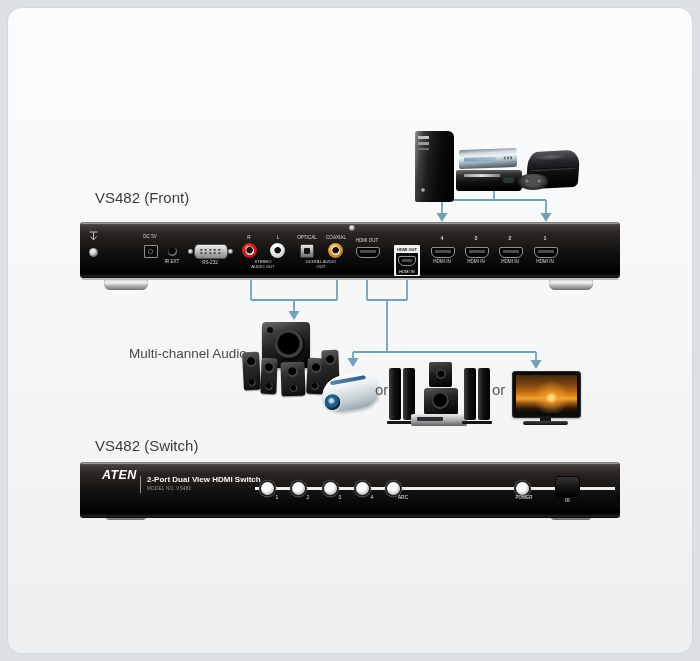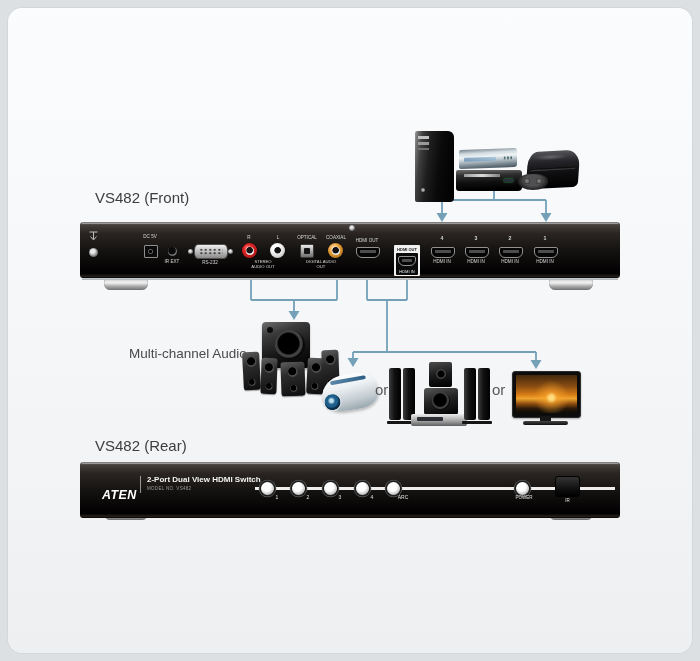--- a/index.html
+++ b/index.html
@@ -63,21 +63,21 @@
 
   
   .stripe{position:absolute;left:175px;top:24.5px;width:360px;height:3px;background:#ededee;z-index:1;}
   .fbtn{position:absolute;width:13px;height:13px;border-radius:50%;z-index:2;
         background:radial-gradient(circle at 42% 36%,#ffffff 0 38%,#d2d2d2 62%,#8a8a8a 100%);
         box-shadow:0 0 0 1.5px #1c1c1c,0 0 0 2.2px #5c5c5c;}
   .led{position:absolute;width:3px;height:3px;background:#efefef;border-radius:.5px;z-index:2;}
   .flabel{position:absolute;color:#e0e0e0;font-size:5px;transform:translateX(-50%);z-index:2;white-space:nowrap;}
   .irwin{position:absolute;left:476px;top:15px;width:23px;height:19px;border-radius:3px;z-index:2;
          background:linear-gradient(180deg,#343434,#0c0c0c 70%,#000);box-shadow:0 0 0 1px #000;}
-  .brand{position:absolute;left:22px;top:26px;color:#fff;font-size:12.5px;font-weight:bold;font-style:italic;
+  .brand{position:absolute;left:22px;top:6px;color:#fff;font-size:12.5px;font-weight:bold;font-style:italic;
          letter-spacing:.4px;z-index:2;}
   .vdiv{position:absolute;left:60px;top:14px;width:1px;height:17px;background:rgba(255,255,255,.55);z-index:2;}
   .pname{position:absolute;left:67px;top:13px;color:#f4f4f4;font-size:8px;font-weight:bold;white-space:nowrap;z-index:2;}
   .pmodel{position:absolute;left:67px;top:24px;color:#9b9b9b;font-size:4.5px;letter-spacing:.3px;white-space:nowrap;z-index:2;}
 
   
   .tower{position:absolute;left:415px;top:131px;width:39px;height:71px;border-radius:2px 6px 4px 2px;
          background:linear-gradient(97deg,#a0a0a0 0%,#6d6d6d 7%,#3e3e3e 17%,#1d1d1d 36%,#0a0a0a 60%,#000 100%);}
   .tower::before{content:'';position:absolute;left:3px;top:5px;width:11px;height:16px;
          background:linear-gradient(180deg,#c2c2c2 0 3px,transparent 3px 6px,#9a9a9a 6px 9px,transparent 9px 12px,#6f6f6f 12px 14px,transparent 14px);}
@@ -275,21 +275,21 @@
   <div class="or" style="left:492px;top:381px;">or</div>
 
   <div>
     <div class="tv">
       <div class="tv-screen"></div>
     </div>
     <div class="tv-neck"></div>
     <div class="tv-base"></div>
   </div>
 
-  <div class="sec-label" style="left:95px;top:437px;">VS482 (Rear)</div>
+  <div class="sec-label" style="left:95px;top:437px;">VS482 (Switch)</div>
 
   <div class="foot" style="left:104px;top:506px;"></div>
   <div class="foot" style="left:549px;top:506px;"></div>
   <div class="base-edge" style="left:82px;top:507px;width:536px;"></div>
 
   <div class="unit" style="top:462px;">
     <div class="brand">ATEN</div>
     <div class="vdiv"></div>
     <div class="pname">2-Port Dual View HDMI Switch</div>
     <div class="pmodel">MODEL NO. VS482</div>

